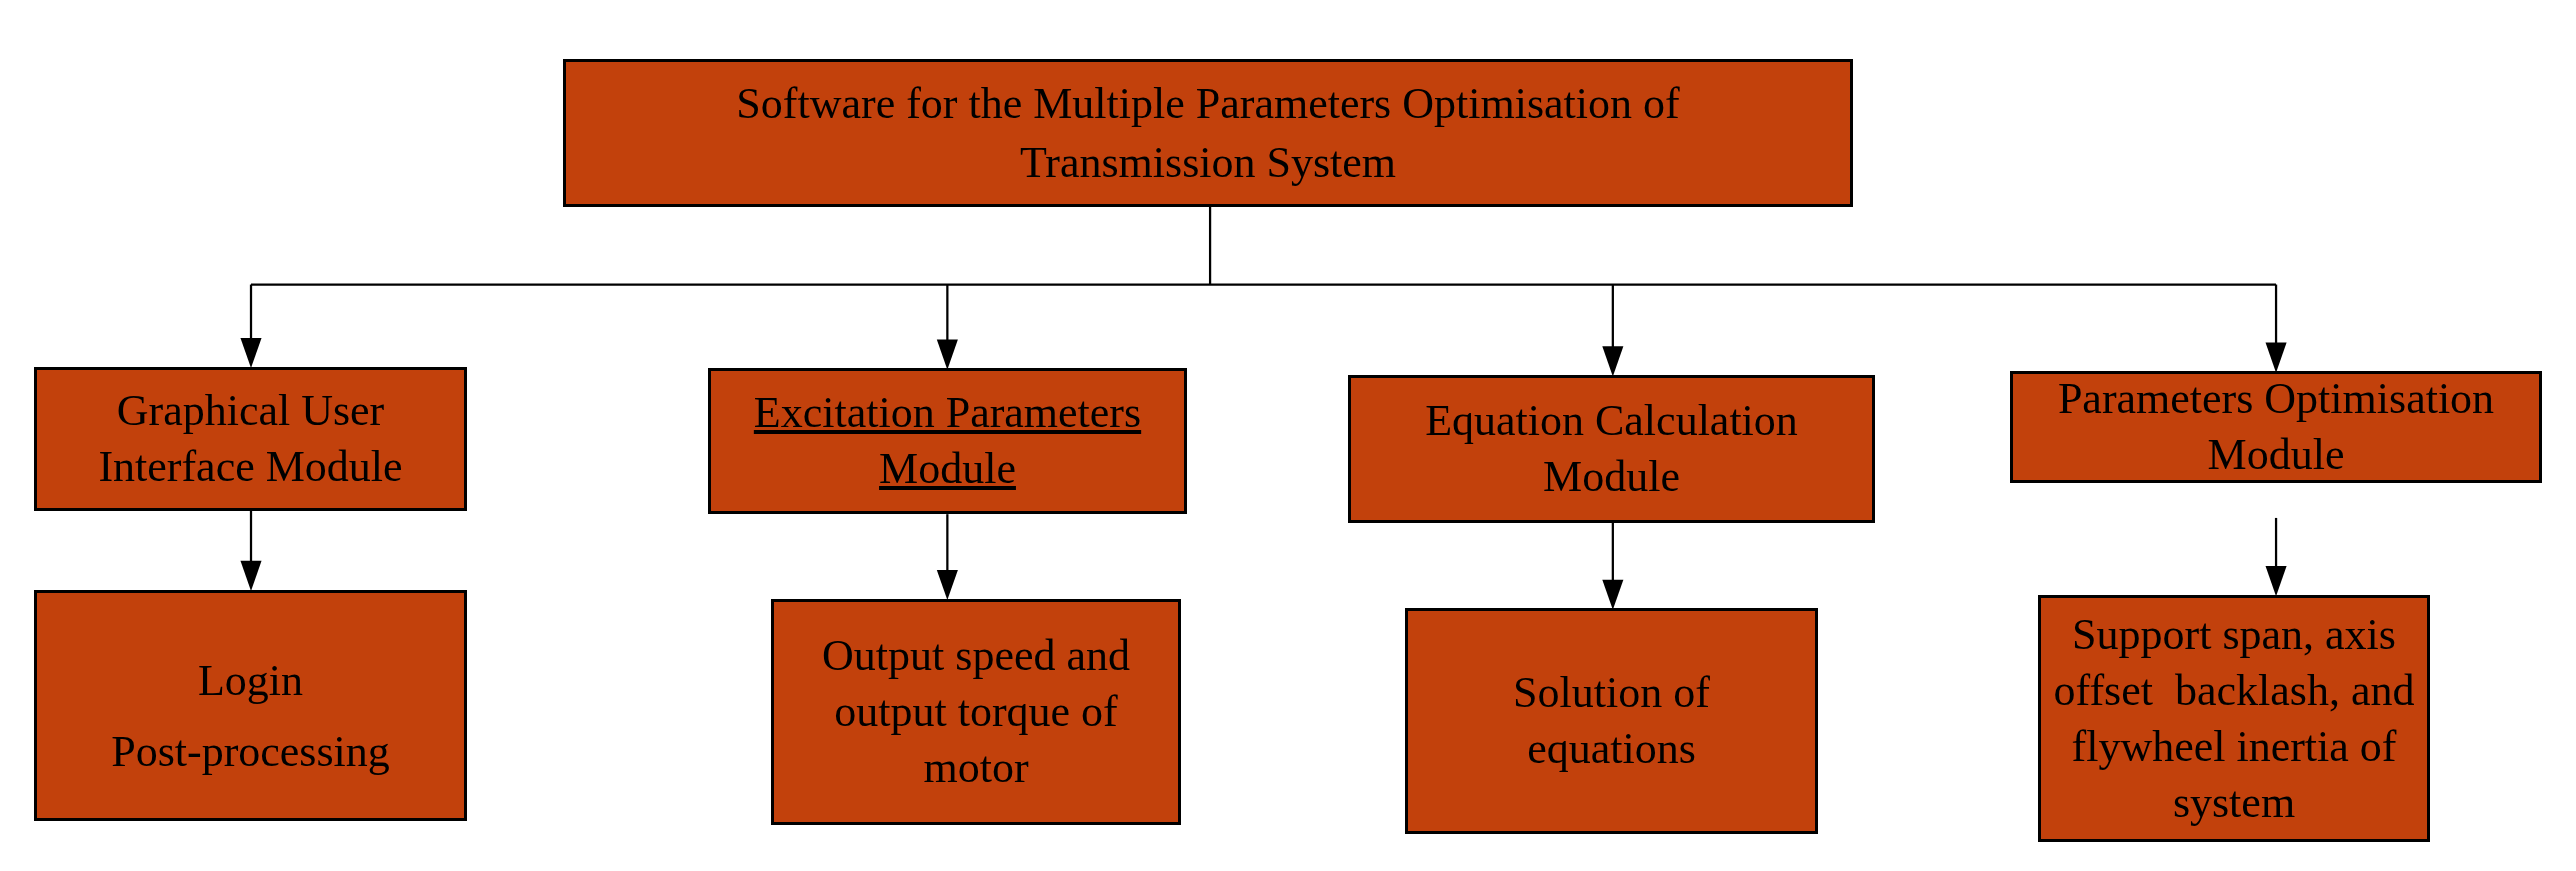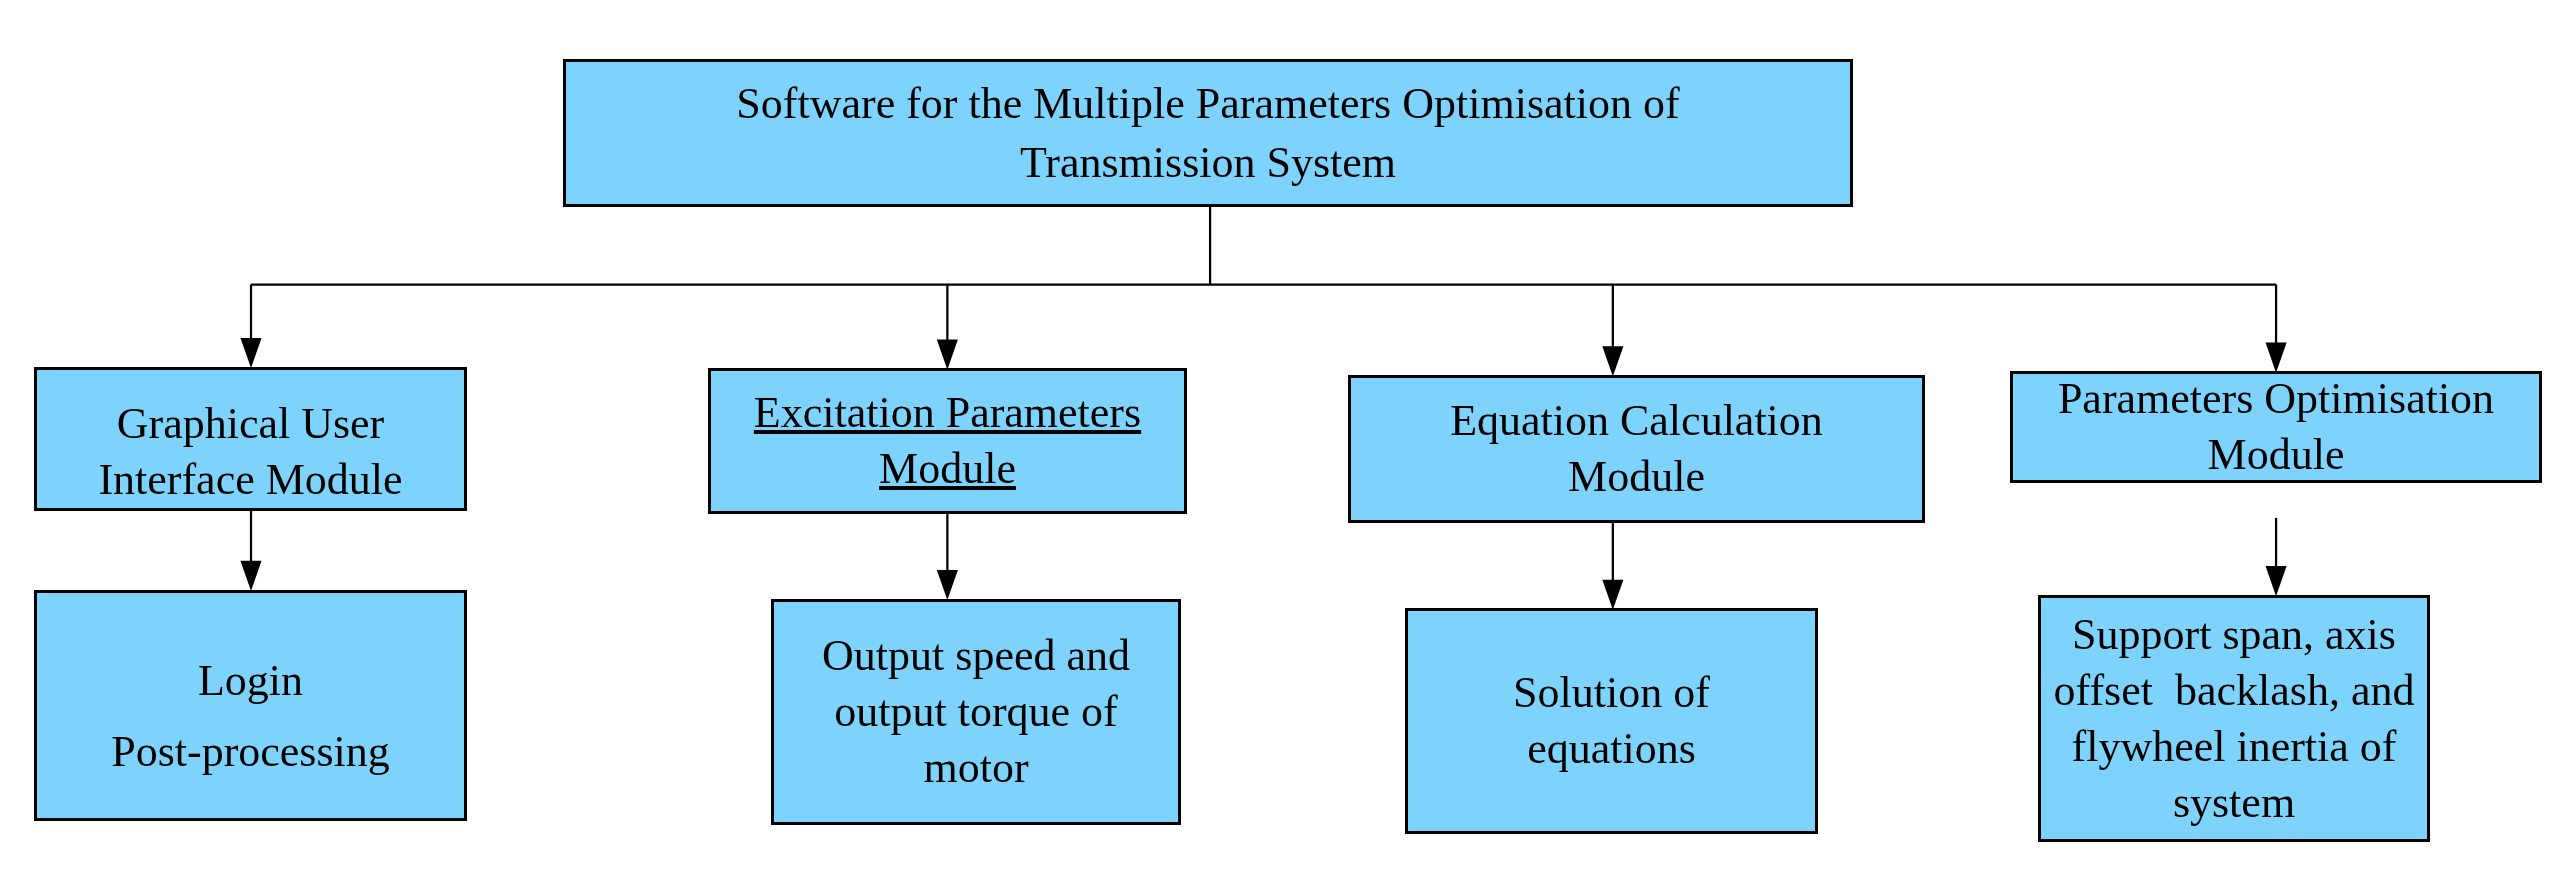--- a/index.html
+++ b/index.html
@@ -19,41 +19,41 @@
   .connector-overlay {
     position: absolute;
     left: 0; top: 0;
     width: 2576px;
     height: 871px;
     pointer-events: none;
   }
   .node {
     position: absolute;
     box-sizing: border-box;
-    background: #7dd3fc;
+    background: #c2410c;
     border: 3.8px solid #000000;
     display: flex;
     flex-direction: column;
     align-items: center;
     justify-content: center;
     text-align: center;
   }
   .node .label {
     white-space: pre-wrap;
     font-size: 44px;
     line-height: 56px;
     color: #000000;
   }
   
   .root-box   { left: 563px;  top: 59px;  width: 1290px; height: 148px; }
   .root-box .label { line-height: 59px; }
   
-  .module-1   { left: 34px;   top: 367px; width: 433px;  height: 144px; justify-content: flex-end; }
+  .module-1   { left: 34px;   top: 367px; width: 433px;  height: 144px; }
   .module-2   { left: 708px;  top: 368px; width: 479px;  height: 146px; text-decoration: underline; }
-  .module-3   { left: 1348px; top: 375px; width: 577px;  height: 148px; }
+  .module-3   { left: 1348px; top: 375px; width: 527px;  height: 148px; }
   .module-4   { left: 2010px; top: 371px; width: 532px;  height: 112px; }
   
   .detail-1   { left: 34px;   top: 590px; width: 433px;  height: 231px; padding-top: 21px; }
   .detail-2   { left: 735px;  top: 599px; width: 410px;  height: 226px; margin-left: 36px; }
   .detail-3   { left: 1405px; top: 608px; width: 413px;  height: 226px; }
   .detail-4   { left: 2038px; top: 595px; width: 392px;  height: 247px; }
   .detail-1 .label + .label { margin-top: 15px; }
   line   { stroke: #000000; stroke-width: 3px; }
   polygon { fill: #000000; stroke: none; }
 </style>

